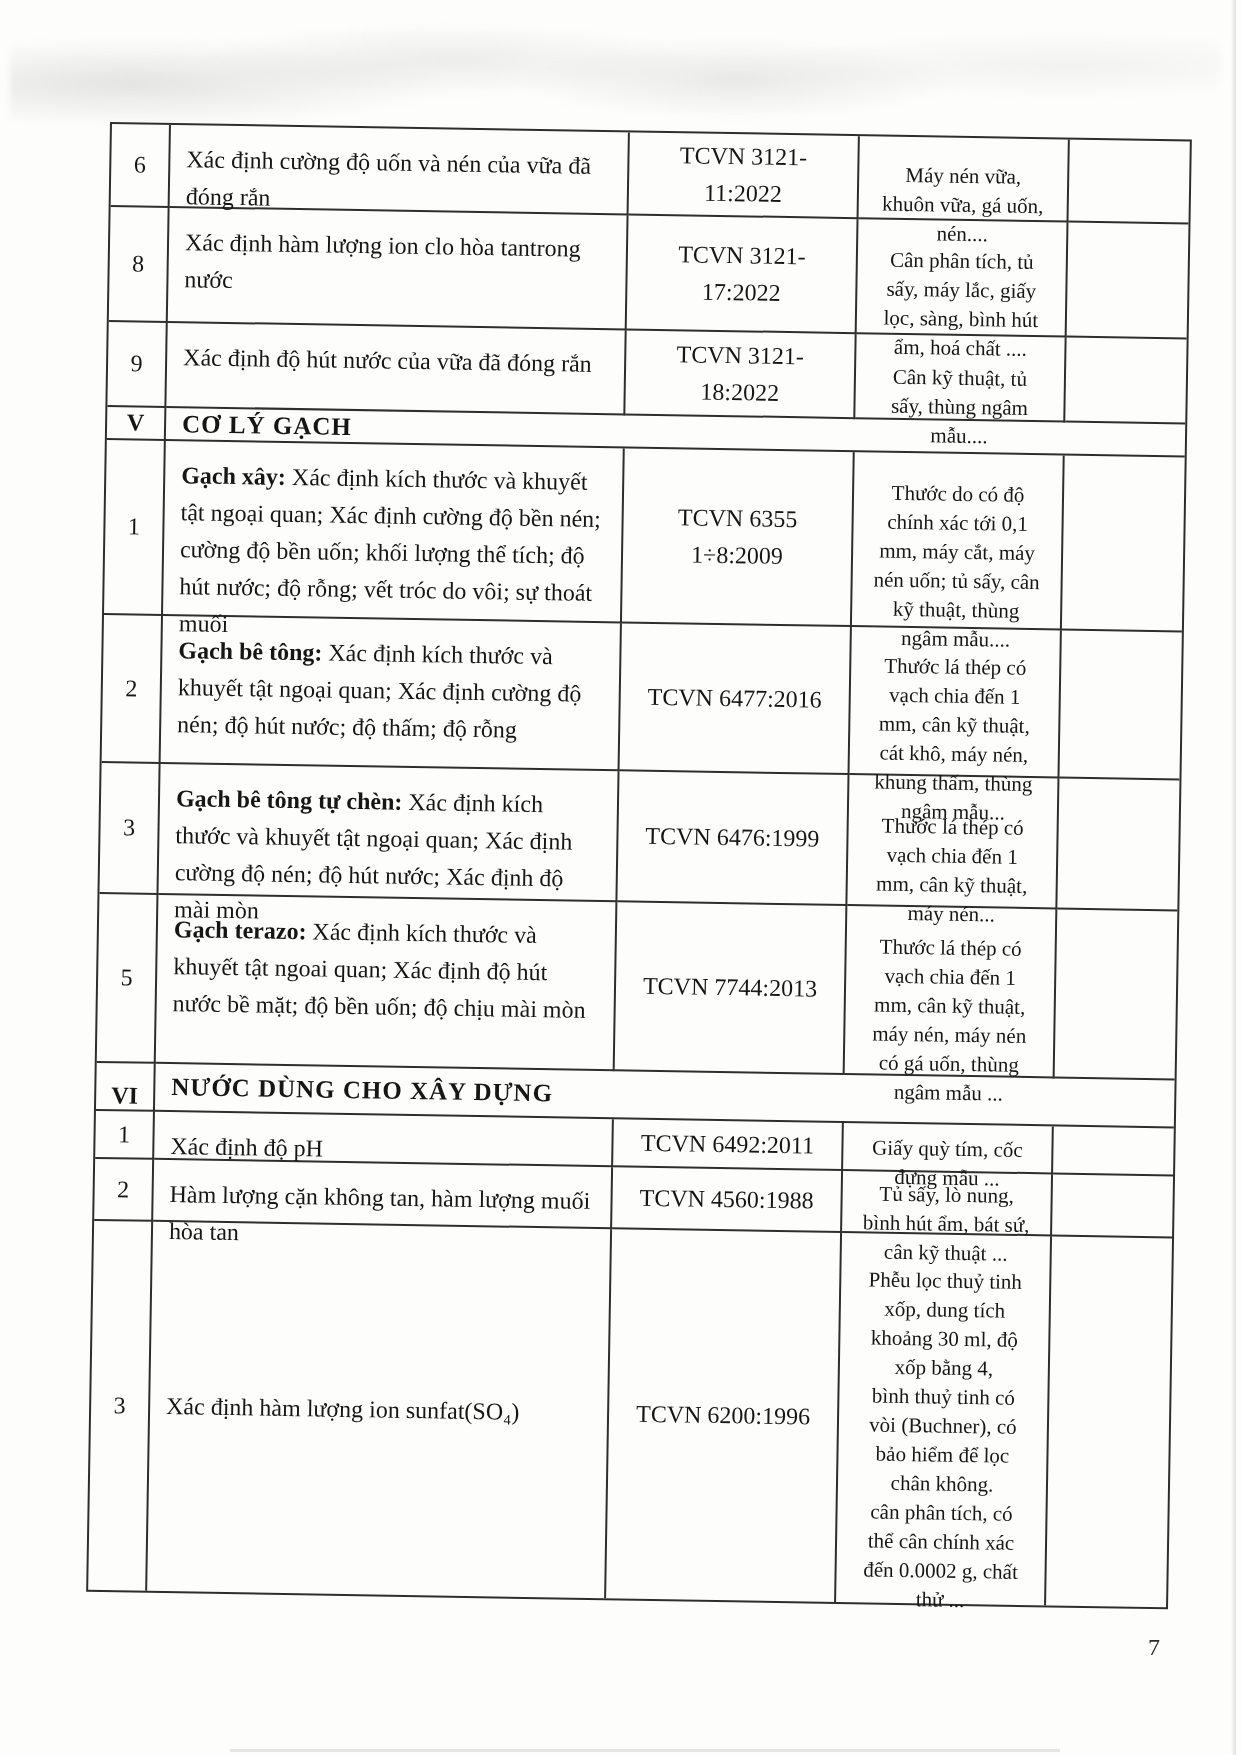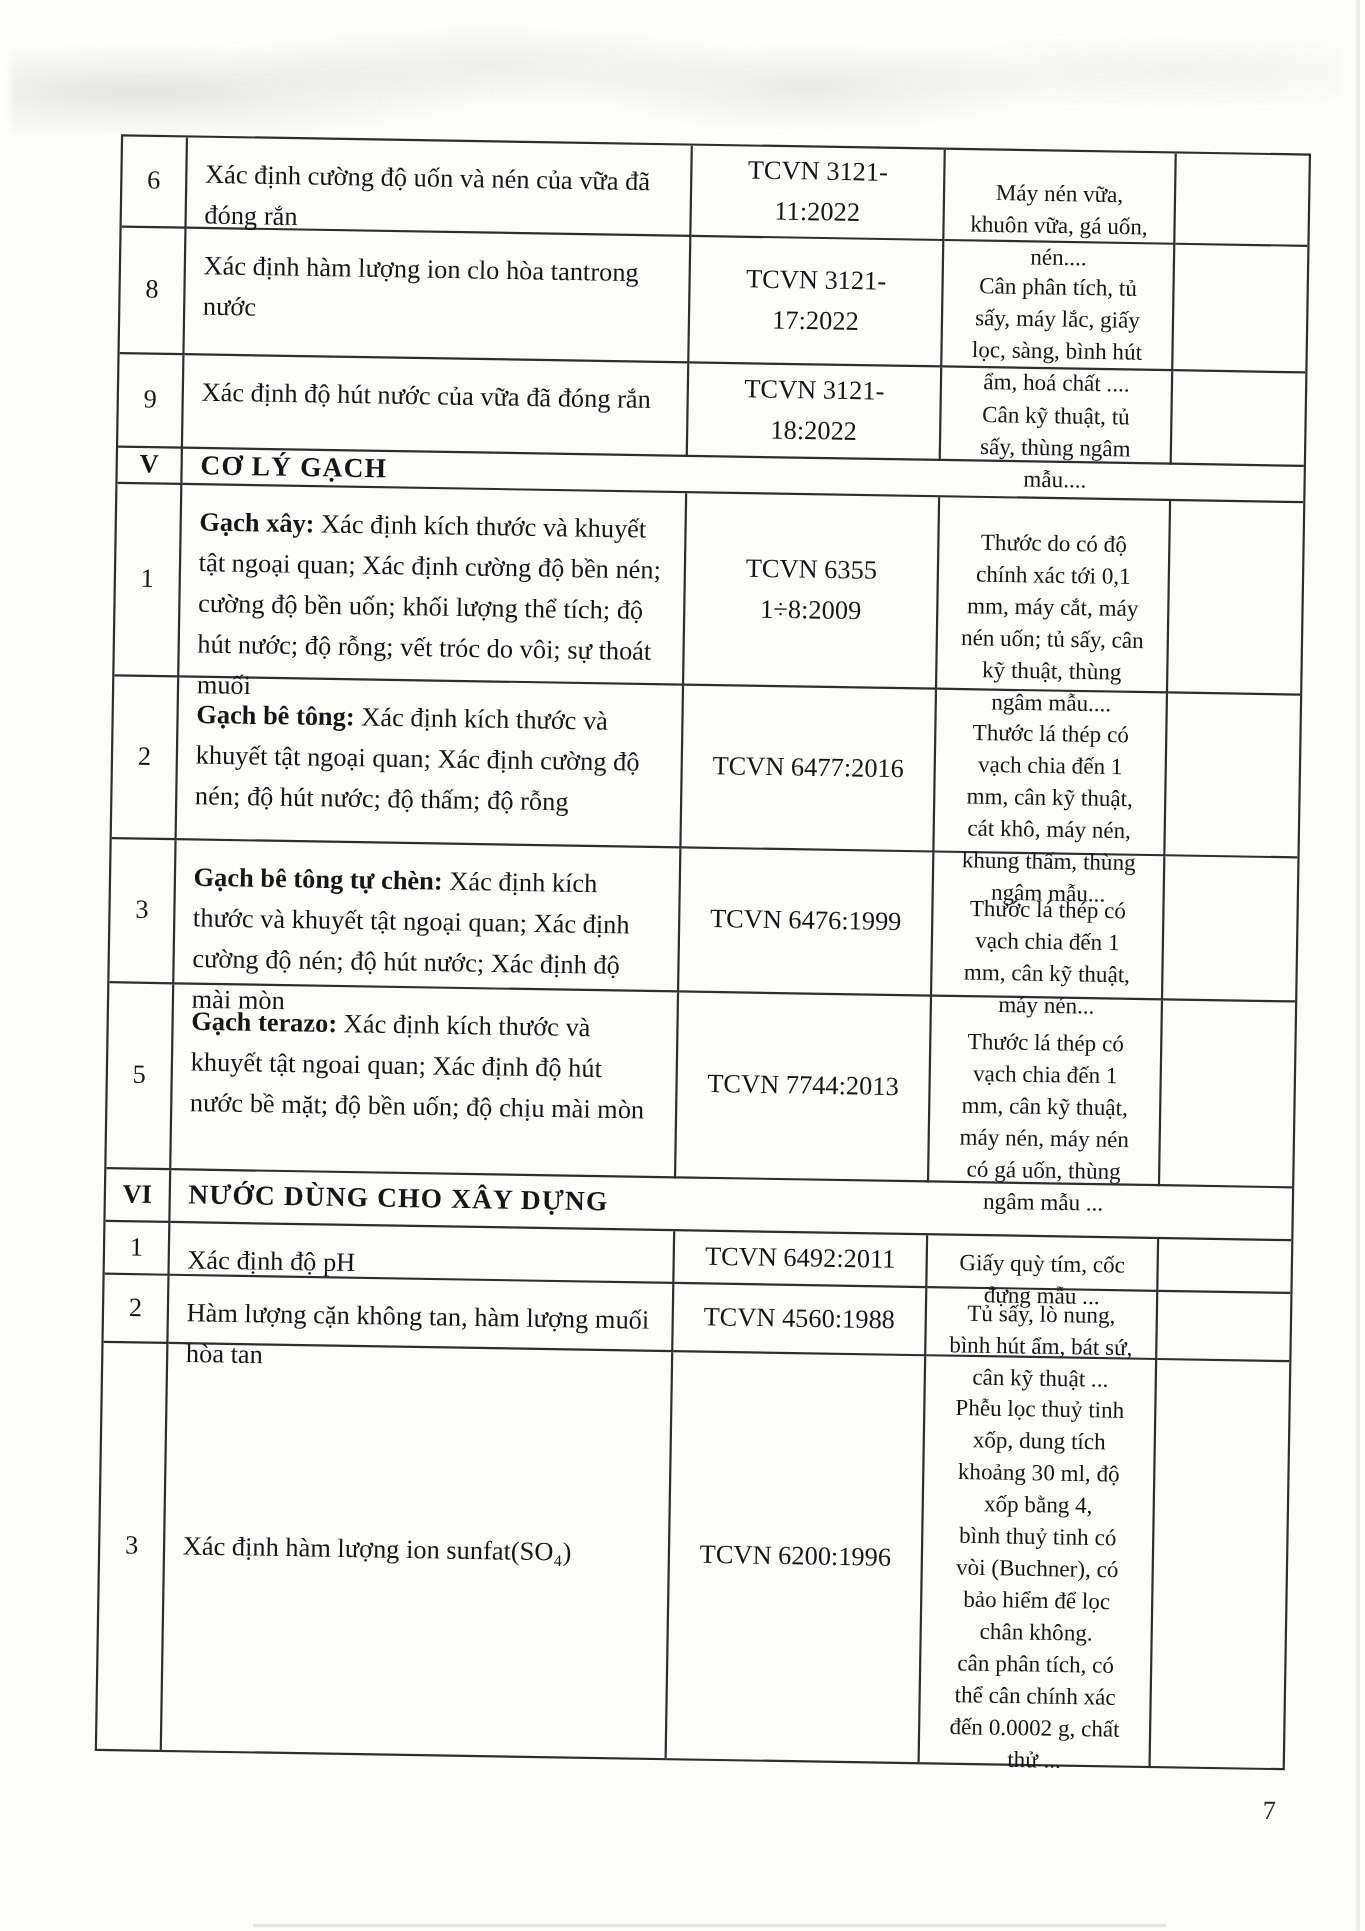--- a/index.html
+++ b/index.html
@@ -208,21 +208,21 @@
         </div>
         <div class="cell equip" style="grid-area: 8 / 4; padding-top: 26px;">
           <span class="pre">Thước lá thép có
 vạch chia đến 1
 mm, cân kỹ thuật,
 máy nén, máy nén
 có gá uốn, thùng
 ngâm mẫu ...</span>
         </div>
         <div class="cell spacer" style="grid-area: 8 / 5;"></div>
-        <div class="cell num section-num" style="grid-area: 9 / 1;">
+        <div class="cell num section-num" style="grid-area: 9 / 1; align-items: flex-end;">
           <span>VI</span>
         </div>
         <div class="cell section-title" style="grid-area: 9 / 2 / auto / 6;">
           <span>NƯỚC DÙNG CHO XÂY DỰNG</span>
         </div>
         <div class="cell num" style="grid-area: 10 / 1;">
           <span>1</span>
         </div>
         <div class="cell desc" style="grid-area: 10 / 2;">
           <div class="dtext"><span>Xác định độ pH</span></div>

